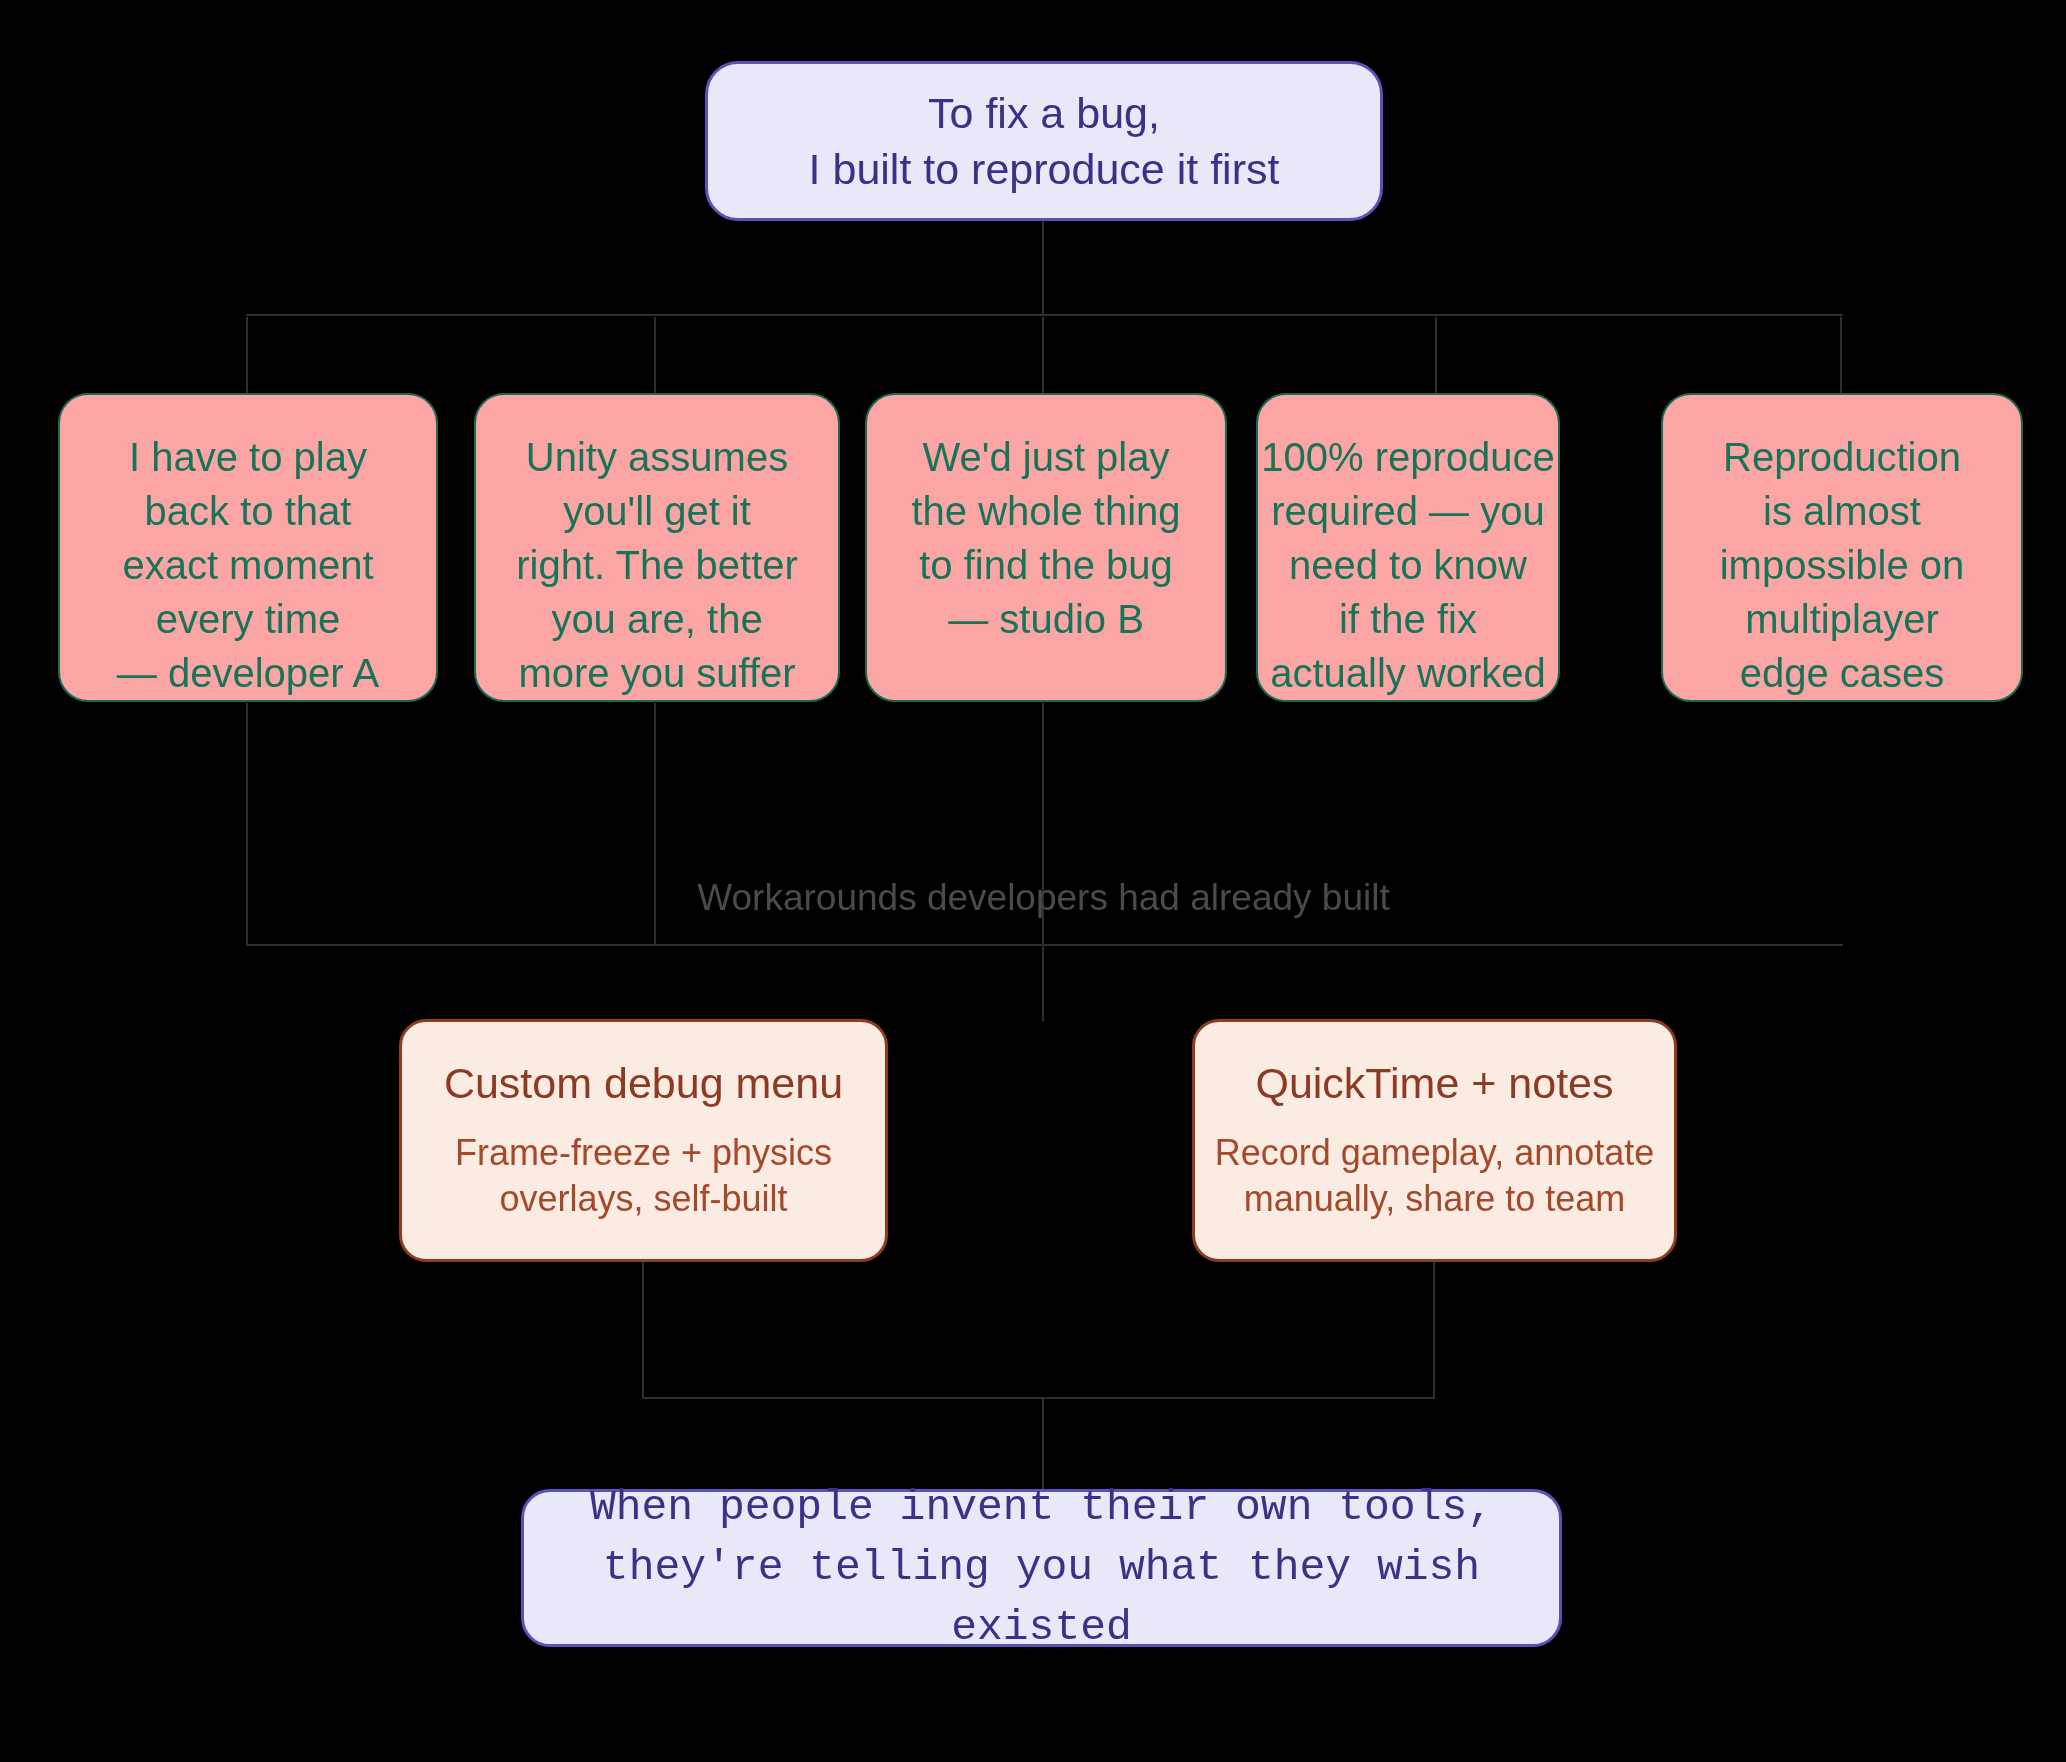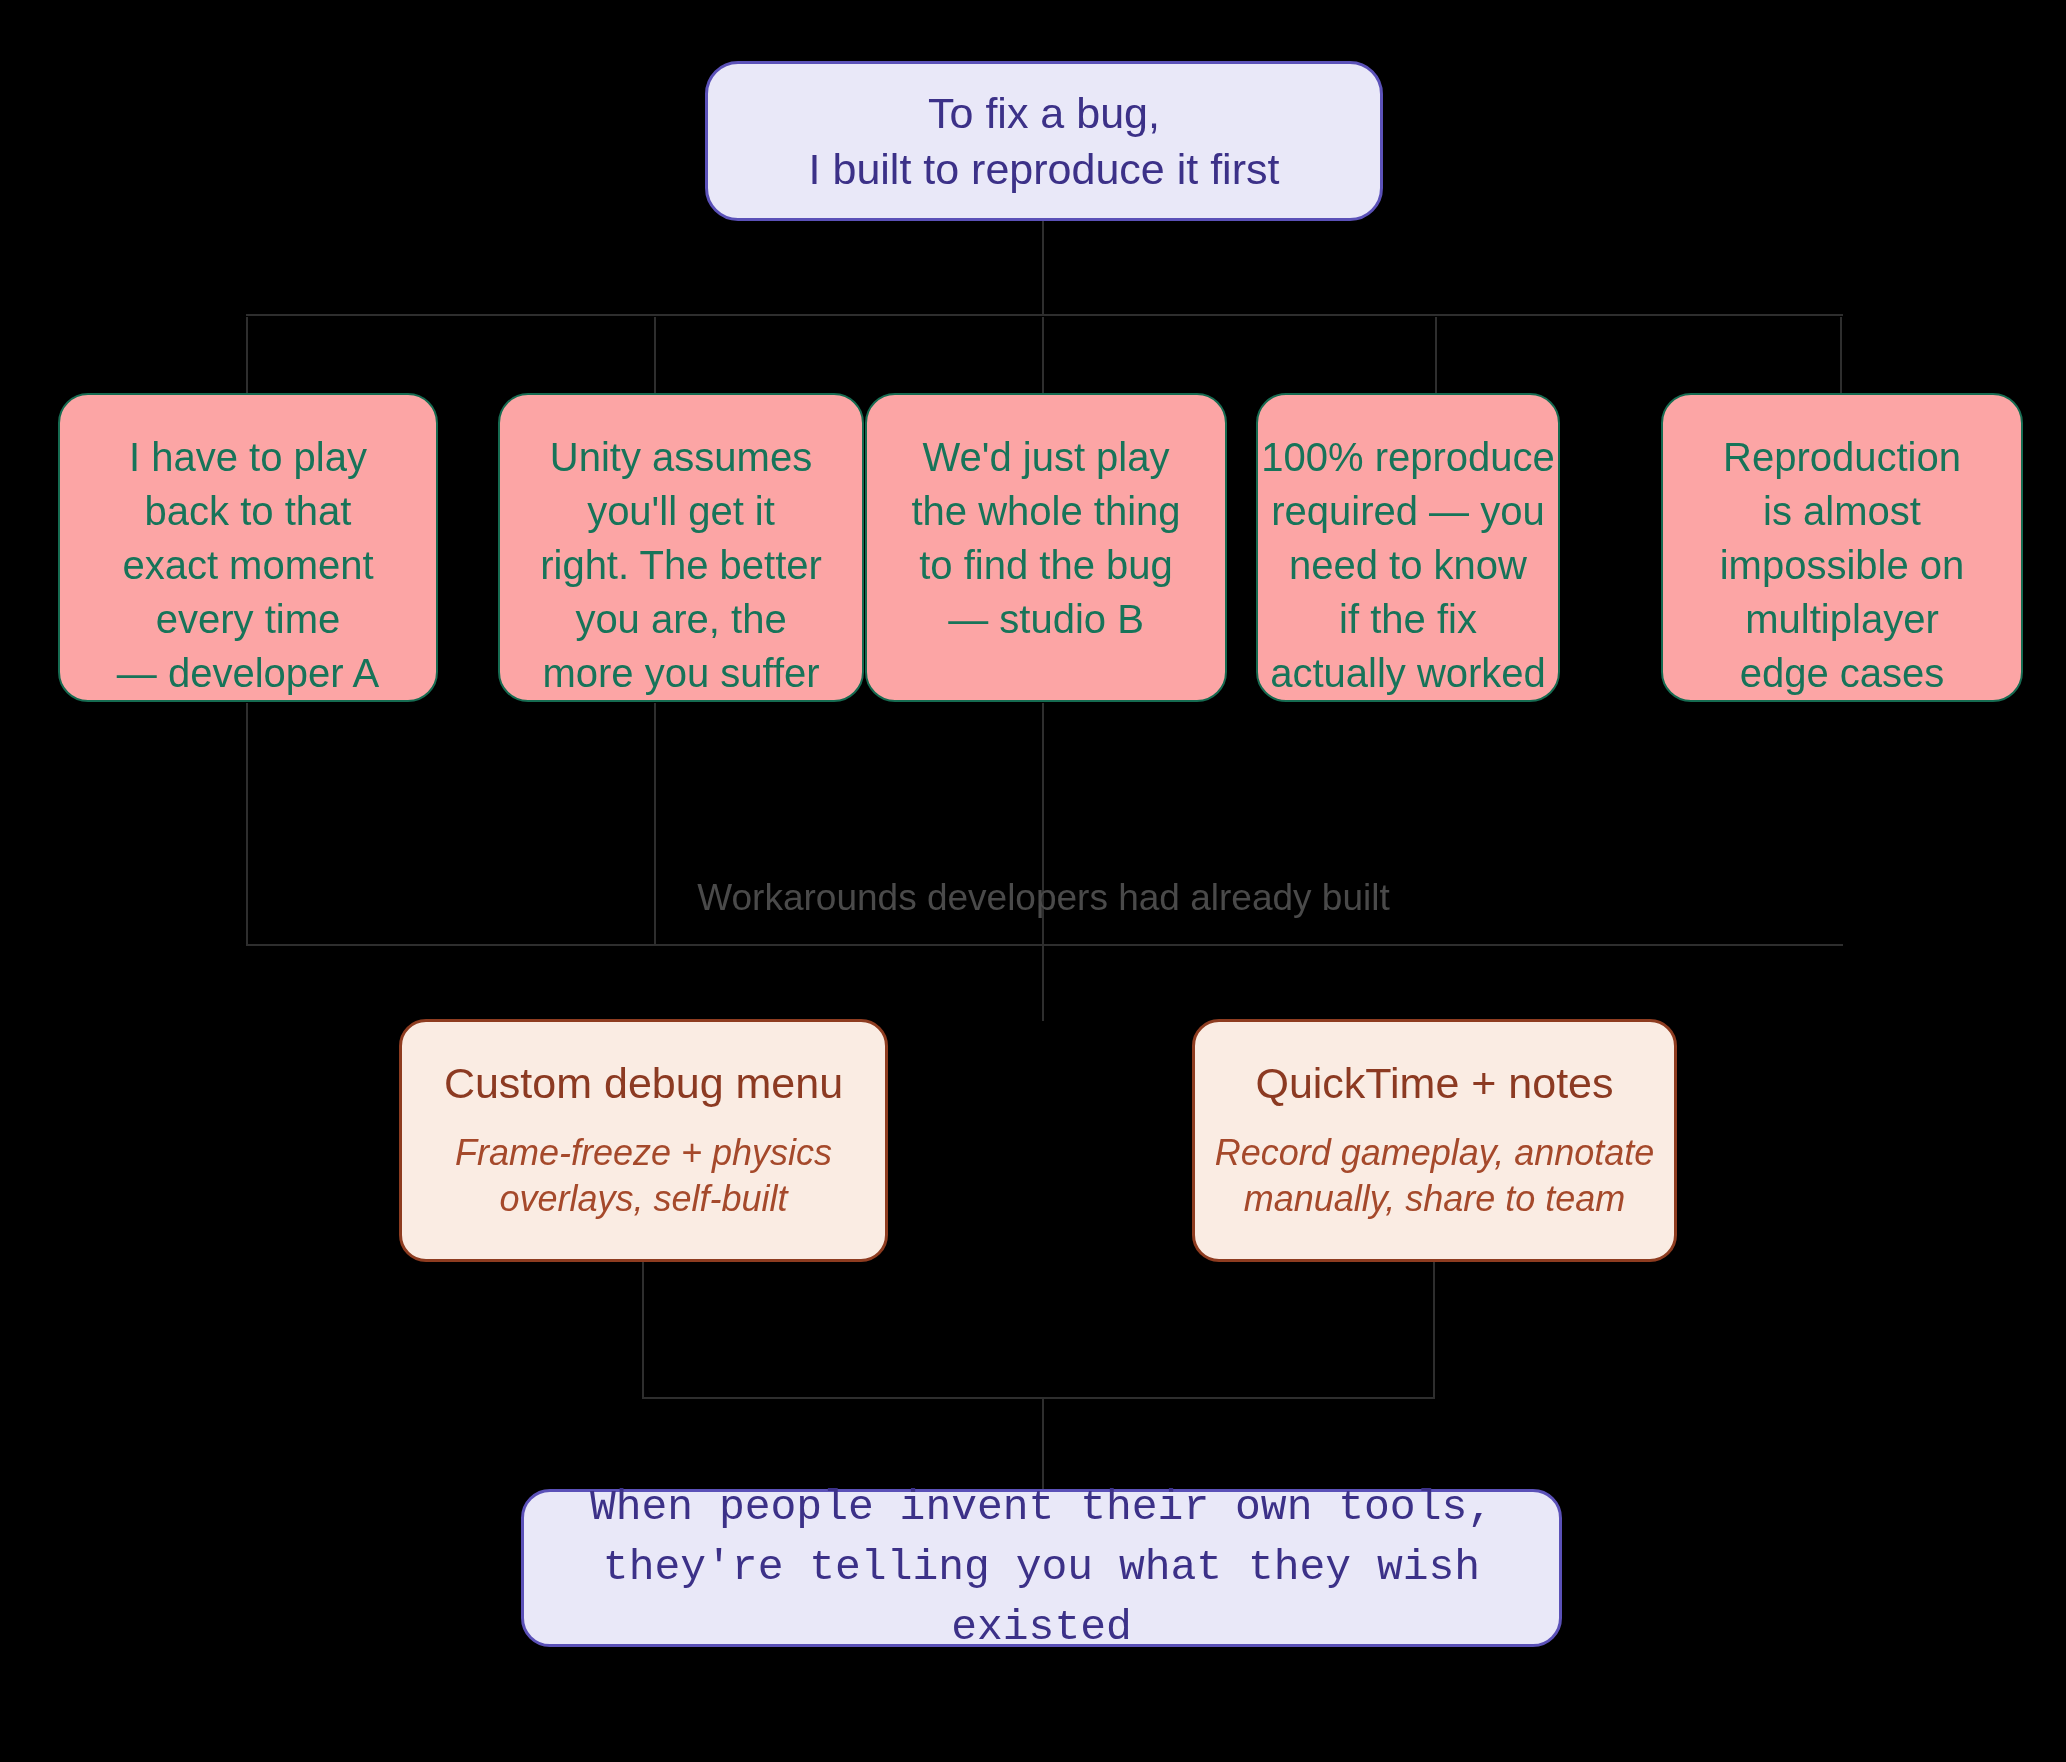--- a/index.html
+++ b/index.html
@@ -73,21 +73,20 @@
     color: #8c3a22;
     font-size: 43px;
     line-height: 49px;
     font-weight: 500;
   }
   .workaround-desc {
     color: #a5492b;
     font-size: 36px;
     line-height: 46px;
     white-space: pre-line;
-    font-style: italic;
   }
 
   .section-label {
     position: absolute;
     left: 284px;
     top: 874px;
     width: 1519px;
     text-align: center;
     color: #4a4a4a;
     font-size: 37px;
@@ -123,21 +122,21 @@
 I built to reproduce it first</div>
   </div>
 
   <div class="node pain" style="left:58px; width:380px;">
     <div class="node-text">I have to play
 back to that
 exact moment
 every time
 — developer A</div>
   </div>
-  <div class="node pain" style="left:474px; width:366px;margin-left:24px;">
+  <div class="node pain" style="left:474px; width:366px;">
     <div class="node-text">Unity assumes
 you'll get it
 right. The better
 you are, the
 more you suffer</div>
   </div>
   <div class="node pain" style="left:865px; width:362px;">
     <div class="node-text">We'd just play
 the whole thing
 to find the bug

